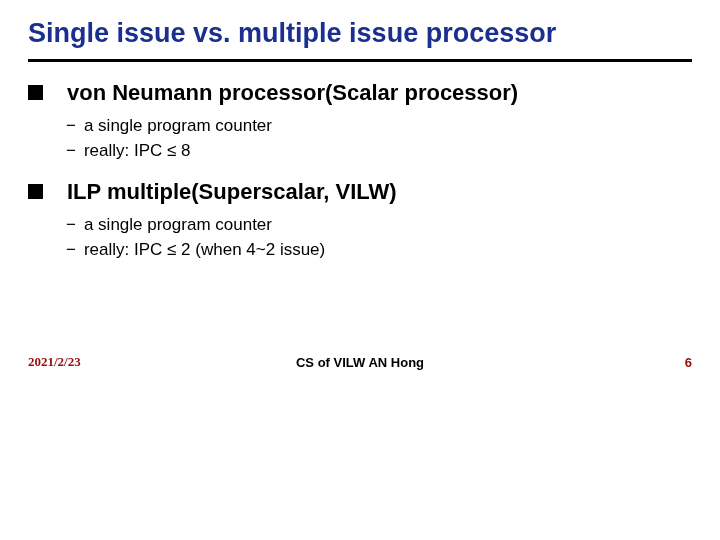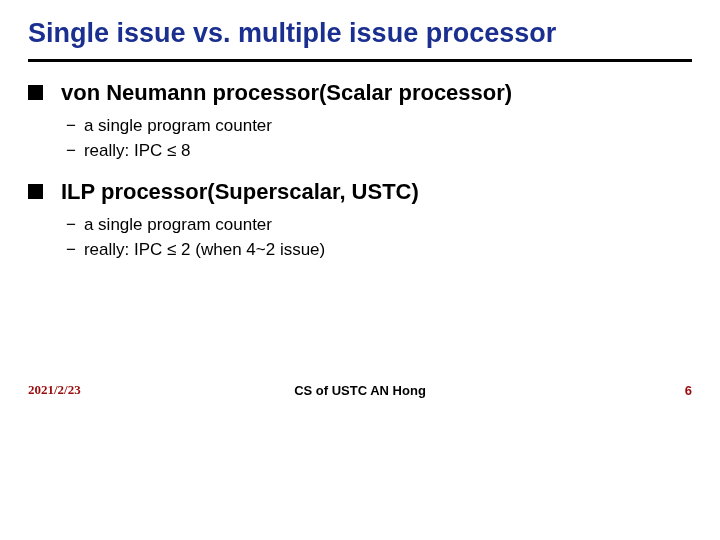--- a/index.html
+++ b/index.html
@@ -20,21 +20,21 @@
     border: none;
     border-top: 3px solid #000;
     margin-bottom: 18px;
   }
   .section {
     margin-bottom: 16px;
   }
   .section-head {
     display: flex;
     align-items: flex-start;
-    gap: 18px;
+    gap: 24px;
     margin-bottom: 8px;
   }
   .square-bullet {
     width: 15px;
     height: 15px;
     background: #000;
     margin-top: 5px;
     flex-shrink: 0;
   }
   .section-title {
@@ -51,21 +51,21 @@
     font-size: 17px;
     line-height: 1.45;
     display: flex;
     gap: 8px;
   }
   .dash {
     flex-shrink: 0;
   }
   .footer {
     position: absolute;
-    bottom: 2px;
+    bottom: 30px;
     left: 28px;
     right: 28px;
     display: flex;
     justify-content: space-between;
     align-items: flex-end;
     font-size: 13px;
   }
   .footer-date {
     color: #9a0b0b;
     font-family: "Times New Roman", Times, serif;
@@ -105,33 +105,33 @@
       <li>
         <span class="dash">−</span>
         <span>really: IPC ≤ 8</span>
       </li>
     </ul>
   </div>
 
   <div class="section">
     <div class="section-head">
       <div class="square-bullet"></div>
-      <div class="section-title">ILP processor(Superscalar, USTC)</div>
+      <div class="section-title">ILP multiple(Superscalar, VILW)</div>
     </div>
     <ul class="sub-list">
       <li>
         <span class="dash">−</span>
         <span>a single program counter</span>
       </li>
       <li>
         <span class="dash">−</span>
         <span>really: IPC ≤ 2  (when 4~2 issue)</span>
       </li>
     </ul>
   </div>
 
   <div class="footer">
     <span class="footer-date">2021/2/23</span>
-    <span class="footer-center">CS of USTC AN Hong</span>
+    <span class="footer-center">CS of VILW AN Hong</span>
     <span class="footer-page">6</span>
   </div>
 
 </div>
 
 </body></html>

